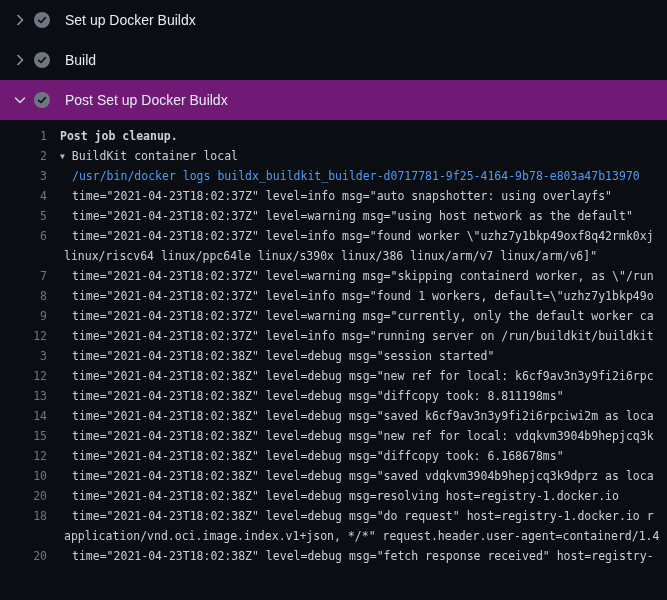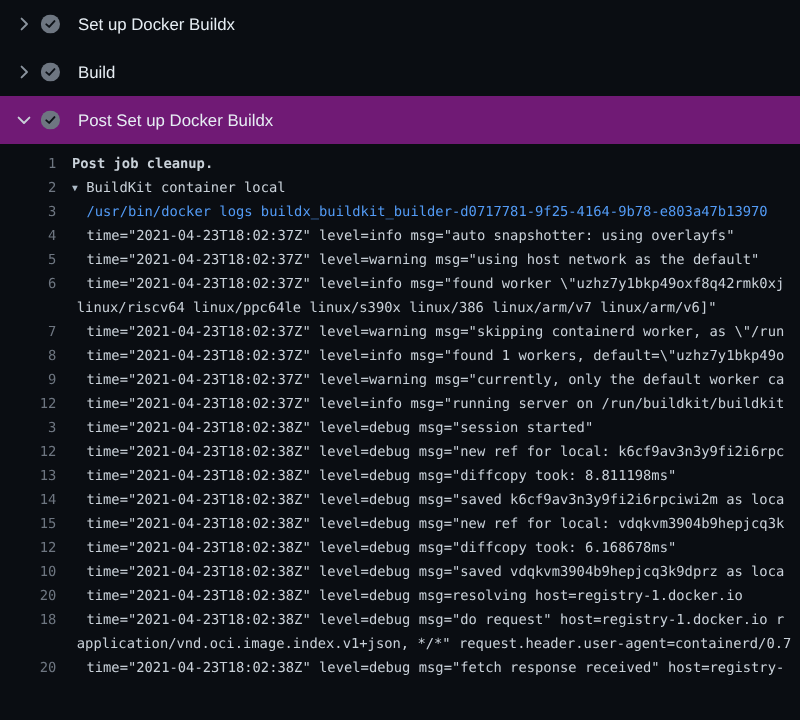--- a/index.html
+++ b/index.html
@@ -191,19 +191,19 @@
     <div class="log-row t-log">
     <span class="log-num">20</span>
     <span class="log-text">time="2021-04-23T18:02:38Z" level=debug msg=resolving host=registry-1.docker.io</span>
   </div>
     <div class="log-row t-log">
     <span class="log-num">18</span>
     <span class="log-text">time="2021-04-23T18:02:38Z" level=debug msg="do request" host=registry-1.docker.io r</span>
   </div>
     <div class="log-row t-wrap">
     <span class="log-num"></span>
-    <span class="log-text">application/vnd.oci.image.index.v1+json, */*" request.header.user-agent=containerd/0.7</span>
+    <span class="log-text">application/vnd.oci.image.index.v1+json, */*" request.header.user-agent=containerd/1.4</span>
   </div>
     <div class="log-row t-log">
     <span class="log-num">20</span>
     <span class="log-text">time="2021-04-23T18:02:38Z" level=debug msg="fetch response received" host=registry-</span>
   </div>
   </div>
 
 </body></html>

